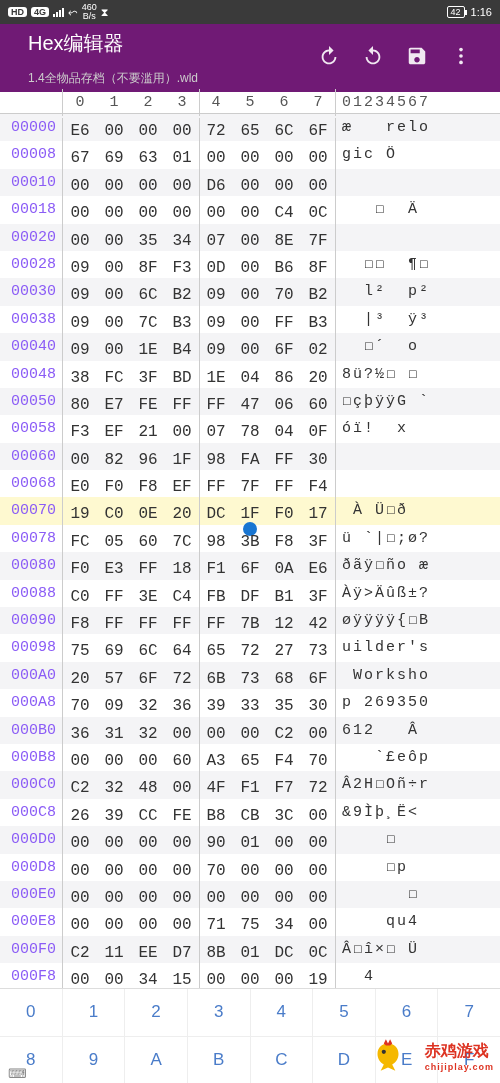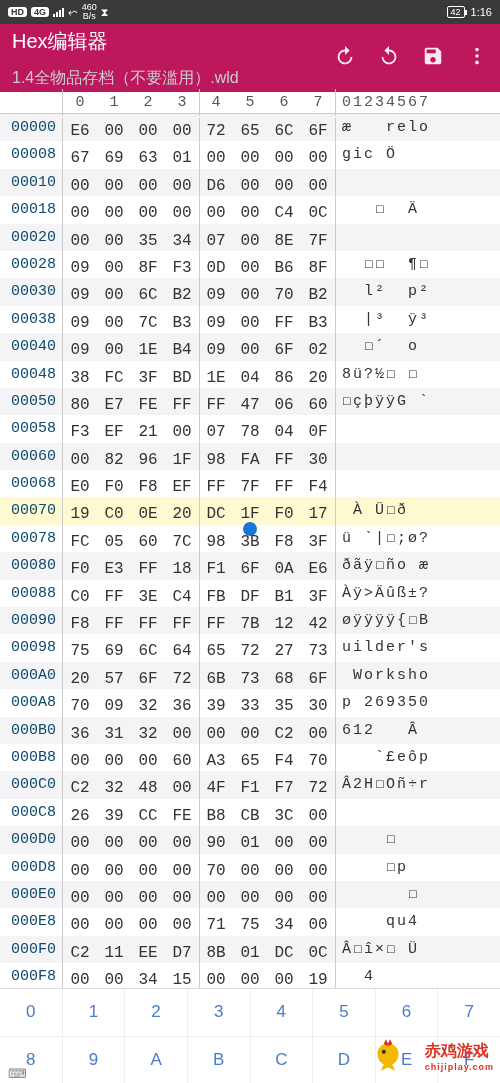--- a/index.html
+++ b/index.html
@@ -12,39 +12,39 @@
 .badge { background:#fff; color:#3a3a3a; border-radius:3px; padding:0 3px; font-weight:bold; font-size:9px; }
 .signal-bars { display:inline-flex; align-items:flex-end; gap:1px; }
 .signal-bars span { width:2px; background:#fff; }
 .signal-bars span:nth-child(1){height:3px}.signal-bars span:nth-child(2){height:5px}.signal-bars span:nth-child(3){height:7px}.signal-bars span:nth-child(4){height:9px}
 .wifi { font-size:12px; }
 .hourglass { font-size:11px; }
 .battery { border:1px solid #fff; border-radius:2px; padding:0 3px; font-size:9px; position:relative; }
 .battery::after { content:''; position:absolute; right:-3px; top:3px; width:2px; height:5px; background:#fff; }
 
 
-.app-bar { height:68px; background:#be185d; color:#fff; display:flex; align-items:center; padding:0 12px; }
+.app-bar { height:68px; background:#701a75; color:#fff; display:flex; align-items:center; padding:0 28px; }
 .app-title-box { flex:1; }
 .app-title { font-size:20px; font-weight:400; }
-.app-subtitle { font-size:16px; color:#ccc; margin-top:13px; }
+.app-subtitle { font-size:12px; color:#ccc; margin-top:13px; }
 .app-actions { display:flex; gap:22px; align-items:center; }
 .app-actions svg { width:22px; height:22px; fill:#fff; opacity:.9; }
 
 
 .hex-area { font-family:'Courier New',monospace; font-size:16px; line-height:27.4px; color:#333; }
 .col-header { display:flex; border-bottom:1px solid #ccc; height:22px; align-items:center; font-size:15px; color:#555; }
 .gutter { width:62px; text-align:right; padding-right:6px; color:#888; flex-shrink:0; }
 .hex-cols { display:flex; border-left:1px solid #ccc; border-right:1px solid #ccc; }
 .hex-col { width:34px; text-align:center; }
 .ascii-header { padding-left:6px; letter-spacing:2px; }
 .rows { }
 .row { display:flex; height:27.4px; align-items:center; }
 .row:nth-child(odd) { background:#f4f4f6; }
 .row.highlight { background:#fef9d0 !important; }
-.addr { width:62px; text-align:right; padding-right:6px; color:#0c4a6e; font-size:15px; }
+.addr { width:62px; text-align:right; padding-right:6px; color:#8b5cf6; font-size:15px; }
 .hex-cells { display:flex; border-left:1px solid #ccc; border-right:1px solid #ccc; position:relative;margin-top:8px; }
 .hex-cell { width:34px; text-align:center; position:relative; }
 .cursor-dot { position:absolute; width:14px; height:14px; background:#1976d2; border-radius:50%; bottom:-7px; left:50%; transform:translateX(-50%); }
 .ascii { padding-left:6px; white-space:pre; letter-spacing:2px; font-size:15px;text-align:center; }
 .mid-divider { position:absolute; left:50%; top:0; bottom:0; width:1px; background:#ccc; }
 
 
 .keypad { position:absolute; bottom:0; left:0; right:0; height:95px; background:#fff; border-top:1px solid #ddd; display:flex; flex-direction:column; color:#4a7cc9; font-size:17px; }
 .keypad-row { flex:1; display:flex; }
 .keypad-row.row2 { border-top:1px solid #eee; }
@@ -292,20 +292,21 @@
           <div class="mid-divider"></div>
           <div class="hex-cell">F3</div>
           <div class="hex-cell">EF</div>
           <div class="hex-cell">21</div>
           <div class="hex-cell">00</div>
           <div class="hex-cell">07</div>
           <div class="hex-cell">78</div>
           <div class="hex-cell">04</div>
           <div class="hex-cell">0F</div>
         </div>
+        <div class="ascii">óï!  x  </div>
       </div>
       <div class="row">
         <div class="addr">00060</div>
         <div class="hex-cells">
           <div class="mid-divider"></div>
           <div class="hex-cell">00</div>
           <div class="hex-cell">82</div>
           <div class="hex-cell">96</div>
           <div class="hex-cell">1F</div>
           <div class="hex-cell">98</div>
@@ -499,20 +500,21 @@
           <div class="mid-divider"></div>
           <div class="hex-cell">26</div>
           <div class="hex-cell">39</div>
           <div class="hex-cell">CC</div>
           <div class="hex-cell">FE</div>
           <div class="hex-cell">B8</div>
           <div class="hex-cell">CB</div>
           <div class="hex-cell">3C</div>
           <div class="hex-cell">00</div>
         </div>
+        <div class="ascii">&amp;9Ìþ¸Ë&lt; </div>
       </div>
       <div class="row">
         <div class="addr">000D0</div>
         <div class="hex-cells">
           <div class="mid-divider"></div>
           <div class="hex-cell">00</div>
           <div class="hex-cell">00</div>
           <div class="hex-cell">00</div>
           <div class="hex-cell">00</div>
           <div class="hex-cell">90</div>

